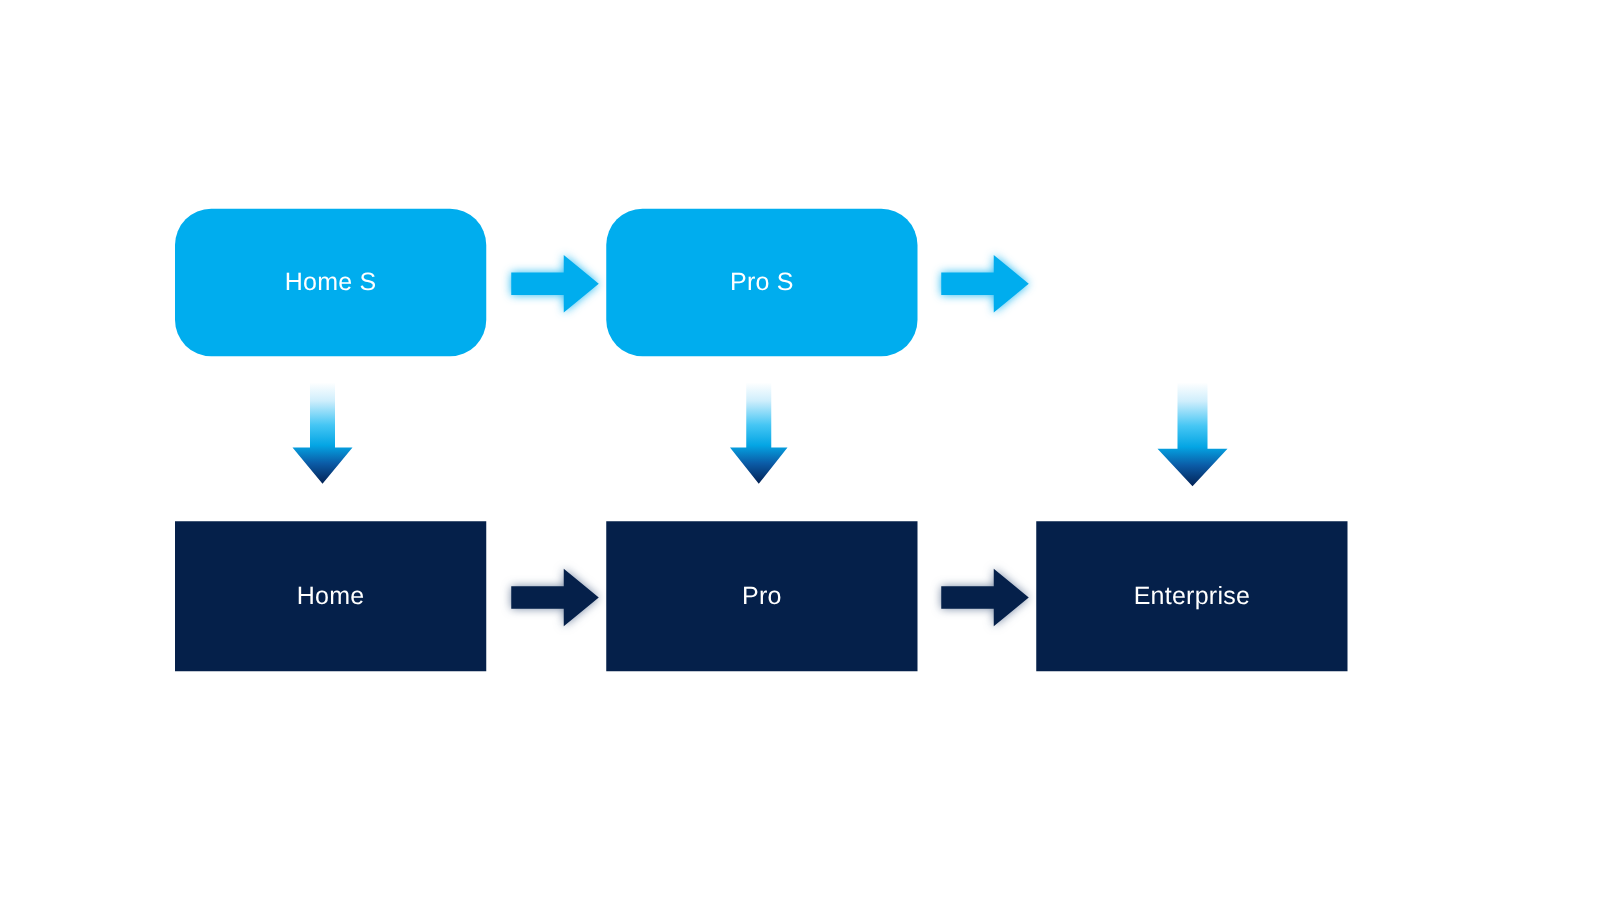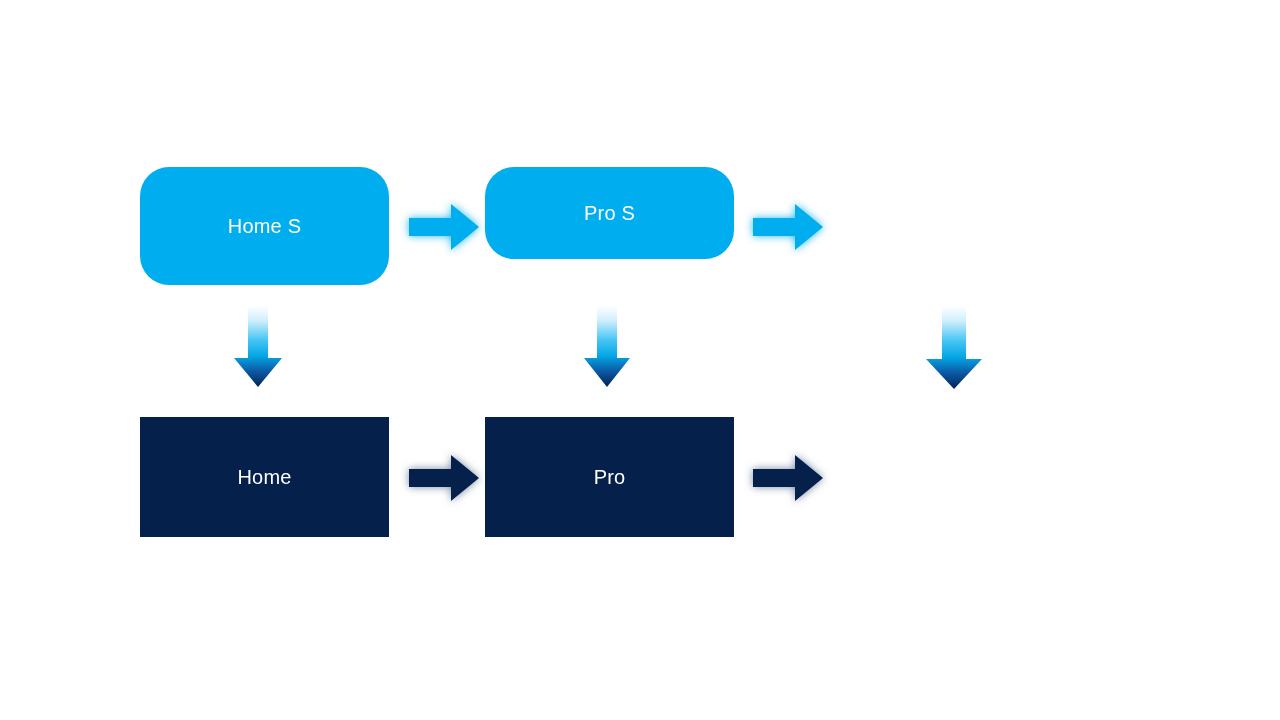--- a/index.html
+++ b/index.html
@@ -86,21 +86,21 @@
         <stop offset="80%" stop-color="#0b5ba6"></stop>
         <stop offset="100%" stop-color="#032255"></stop>
       </linearGradient>
     </defs>
   </svg>
 
   <div class="node node-top" style="left:140px; top:167px; width:249px; height:118px;">
     <span>Home S</span>
   </div>
 
-  <div class="node node-top" style="left:485px; top:167px; width:249px; height:92px;">
+  <div class="node node-top" style="left:485px; top:167px; width:249px; height:118px;">
     <span>Pro S</span>
   </div>
 
 
   <div class="arrow glow-blue" style="left:409px; top:203px; width:70px; height:48px;">
     <svg viewBox="0 0 70 48" preserveAspectRatio="none">
       <polygon points="0,15 42,15 42,1 70,24 42,47 42,33 0,33" fill="#00adee"></polygon>
     </svg>
   </div>
 
@@ -129,20 +129,23 @@
   </div>
 
   <div class="node node-bottom" style="left:485px; top:417px; width:249px; height:120px;">
     <span>Pro</span>
   </div>
 
   <div class="node node-bottom" style="left:140px; top:417px; width:249px; height:120px;">
     <span>Home</span>
   </div>
 
+  <div class="node node-bottom" style="left:829px; top:417px; width:249px; height:120px;">
+    <span>Enterprise</span>
+  </div>
 
   <div class="arrow glow-navy" style="left:409px; top:454px; width:70px; height:48px;">
     <svg viewBox="0 0 70 48" preserveAspectRatio="none">
       <polygon points="0,15 42,15 42,1 70,24 42,47 42,33 0,33" fill="#05204a"></polygon>
     </svg>
   </div>
 
   <div class="arrow glow-navy" style="left:753px; top:454px; width:70px; height:48px;">
     <svg viewBox="0 0 70 48" preserveAspectRatio="none">
       <polygon points="0,15 42,15 42,1 70,24 42,47 42,33 0,33" fill="#05204a"></polygon>

